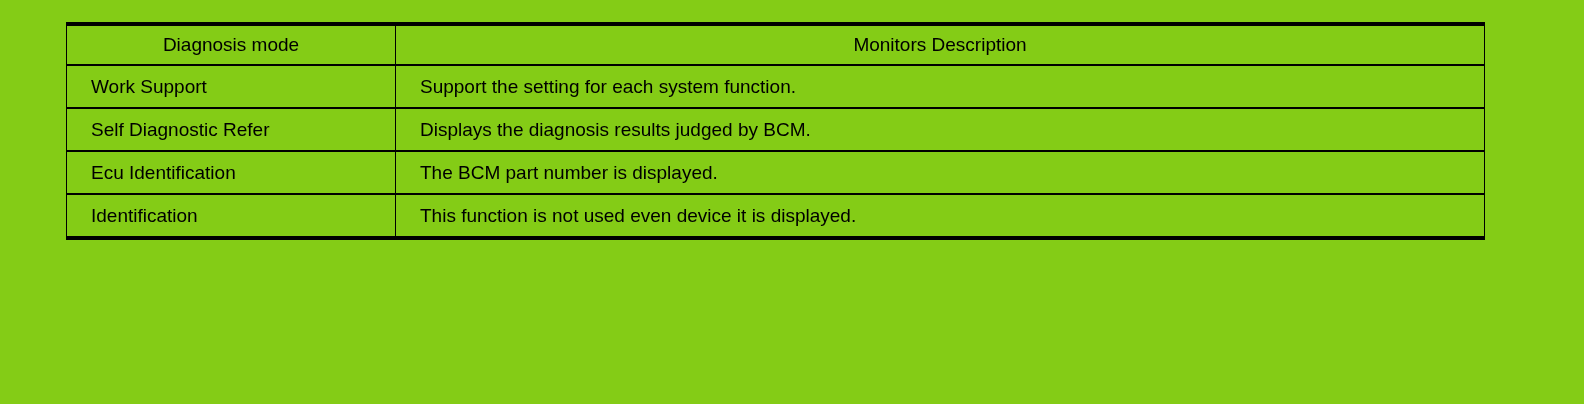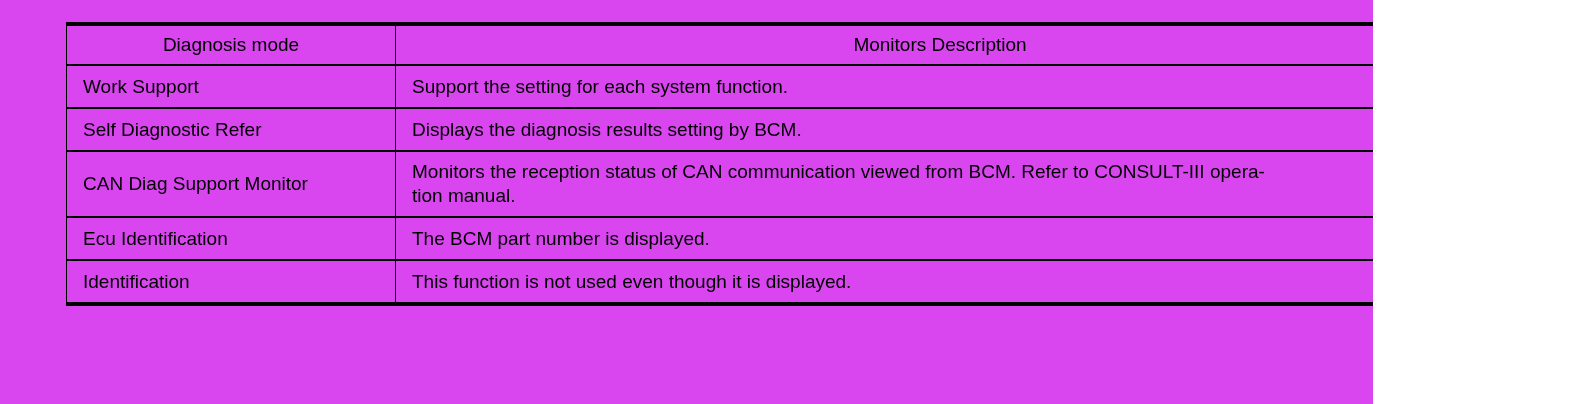--- a/index.html
+++ b/index.html
@@ -3,23 +3,23 @@
 <meta charset="utf-8">
 <style>
   html, body {
     margin: 0;
     padding: 0;
     background: #ffffff;
     font-family: "Liberation Sans", "DejaVu Sans", sans-serif;
   }
   .page {
     position: relative;
-    width: 1373px;
+    width: 1584px;
     height: 404px;
-    background: #d946ef;
+    background: #84cc16;
     overflow: hidden;
   }
   table.diag-table {
     position: absolute;
     left: 66px;
     top: 22px;
     width: 1418px;
     border-collapse: collapse;
     table-layout: fixed;
     color: #000000;
@@ -27,21 +27,21 @@
     line-height: 24px;
     border-top: 4px solid #000000;
     border-bottom: 4px solid #000000;
     border-left: 1px solid #000000;
     border-right: 1px solid #000000;
   }
   table.diag-table th,
   table.diag-table td {
     border: 1px solid #000000;
     border-top-width: 2px;
-    padding: 8px 16px;
+    padding: 8px 24px;
     vertical-align: middle;
     font-weight: normal;
     text-align: left;
     white-space: pre-line;
   }
   table.diag-table thead th {
     text-align: center;
     height: 24px;
     padding: 7px 14px;
   }
@@ -65,30 +65,25 @@
       </tr>
     </thead>
     <tbody id="table-body">
 
     <tr>
           <td>Work Support</td>
           <td>Support the setting for each system function.</td>
         </tr>
         <tr>
           <td>Self Diagnostic Refer</td>
-          <td>Displays the diagnosis results setting by BCM.</td>
-        </tr>
-        <tr>
-          <td>CAN Diag Support Monitor</td>
-          <td>Monitors the reception status of CAN communication viewed from BCM. Refer to CONSULT-III opera-
-tion manual.</td>
+          <td>Displays the diagnosis results judged by BCM.</td>
         </tr>
         <tr>
           <td>Ecu Identification</td>
           <td>The BCM part number is displayed.</td>
         </tr>
         <tr>
           <td>Identification</td>
-          <td>This function is not used even though it is displayed.</td>
+          <td>This function is not used even device it is displayed.</td>
         </tr>
       </tbody>
   </table>
 </div>
 
 </body></html>

